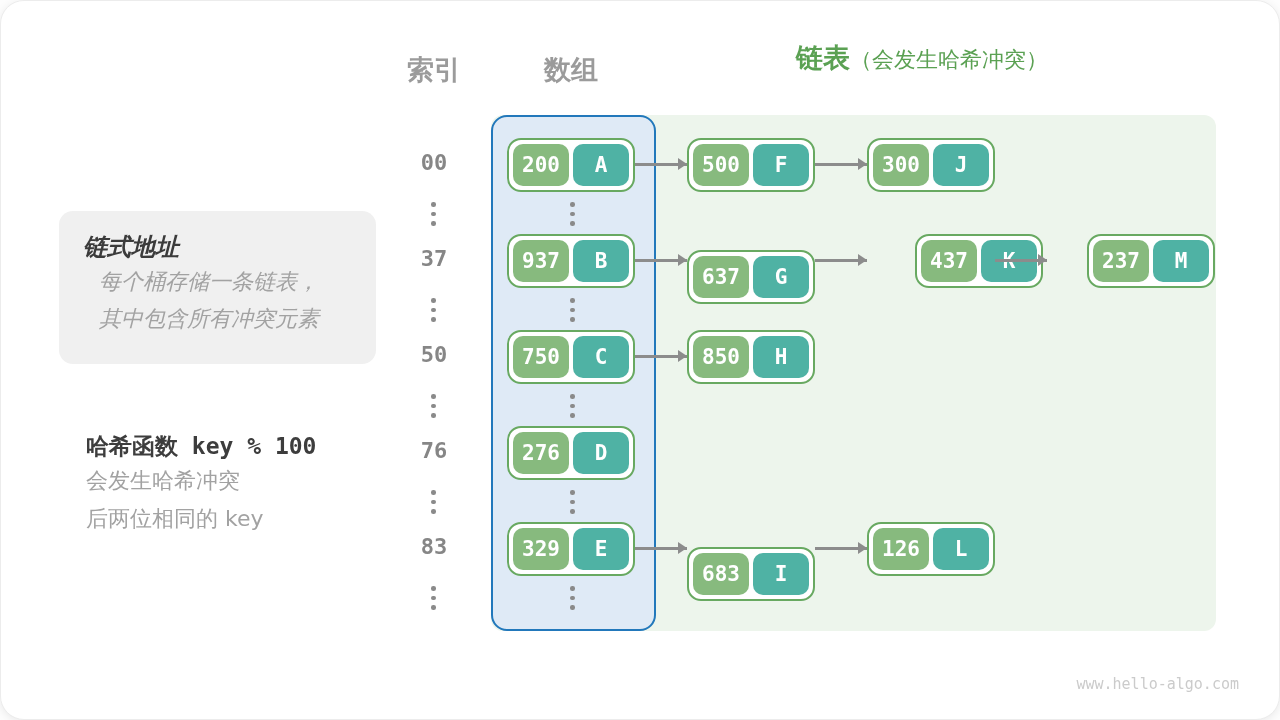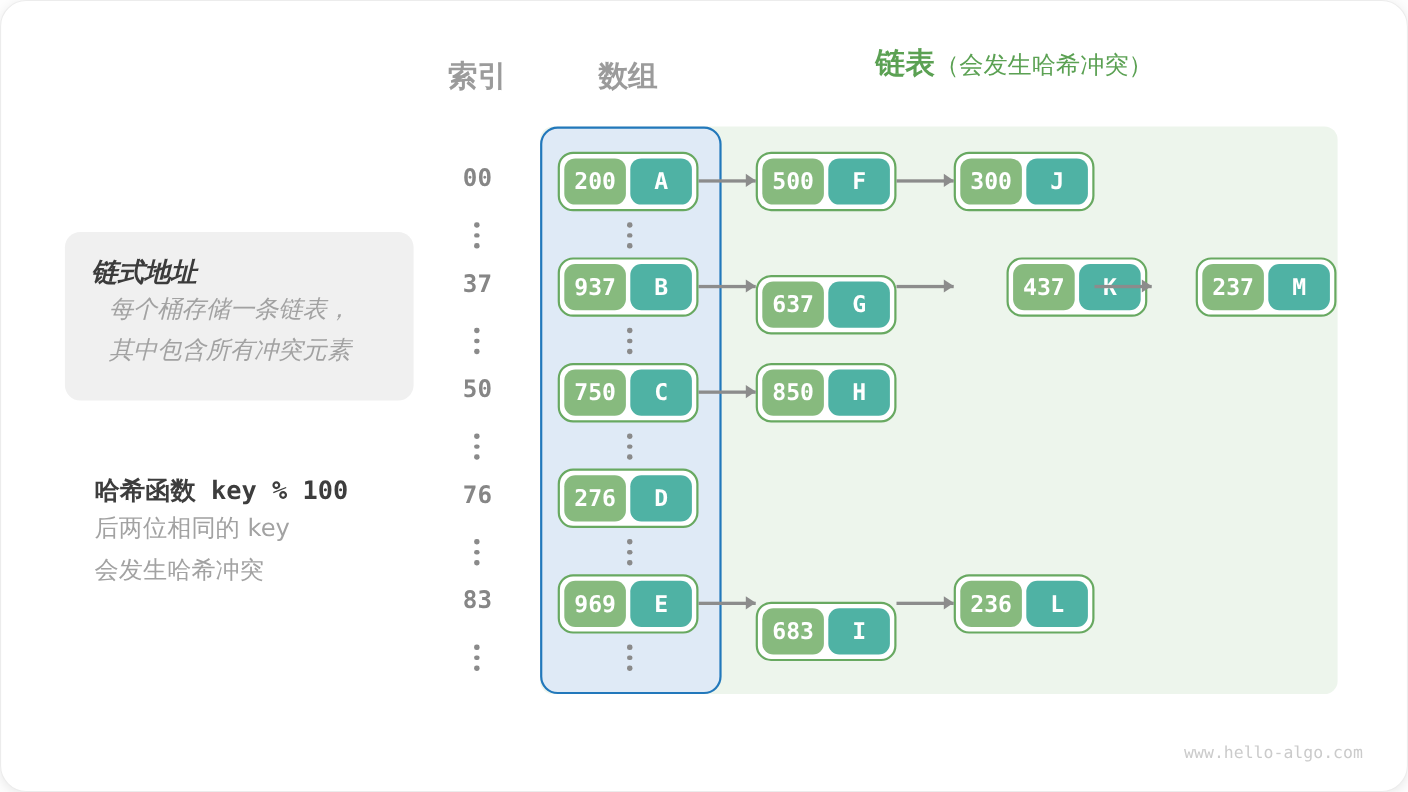--- a/index.html
+++ b/index.html
@@ -67,22 +67,22 @@
   </div>
 
   <div class="note-box">
     <div class="note-title">链式地址</div>
     <div class="note-line">每个桶存储一条链表，</div>
     <div class="note-line">其中包含所有冲突元素</div>
   </div>
 
   <div class="hash-block">
     <div class="hash-title">哈希函数 key % 100</div>
+    <div class="hash-line">会发生哈希冲突</div>
     <div class="hash-line">后两位相同的 key</div>
-    <div class="hash-line">会发生哈希冲突</div>
   </div>
 
   <div>
       <div class="bucket-index" style="left: 393px; top: 149px;">00</div>
       <div class="node" style="left: 506px; top: 137px;">
         <div class="cell node-key">200</div>
         <div class="cell node-val">A</div>
       </div>
       <div class="node" style="left: 686px; top: 137px;">
         <div class="cell node-key">500</div>
@@ -164,30 +164,30 @@
         <div class="dot"></div>
         <div class="dot"></div>
       </div>
       <div class="dots" style="left: 569px; top: 489px;">
         <div class="dot"></div>
         <div class="dot"></div>
         <div class="dot"></div>
       </div>
       <div class="bucket-index" style="left: 393px; top: 533px;">83</div>
       <div class="node" style="left: 506px; top: 521px;">
-        <div class="cell node-key">969</div>
+        <div class="cell node-key">329</div>
         <div class="cell node-val">E</div>
       </div>
       <div class="node" style="left: 686px; top: 521px; margin-top: 25px;">
         <div class="cell node-key">683</div>
         <div class="cell node-val">I</div>
       </div>
       <div class="arrow" style="left: 634px; top: 546px;"></div>
       <div class="node" style="left: 866px; top: 521px;">
-        <div class="cell node-key">236</div>
+        <div class="cell node-key">126</div>
         <div class="cell node-val">L</div>
       </div>
       <div class="arrow" style="left: 814px; top: 546px;"></div>
       <div class="dots" style="left: 430px; top: 585px;">
         <div class="dot"></div>
         <div class="dot"></div>
         <div class="dot"></div>
       </div>
       <div class="dots" style="left: 569px; top: 585px;">
         <div class="dot"></div>

